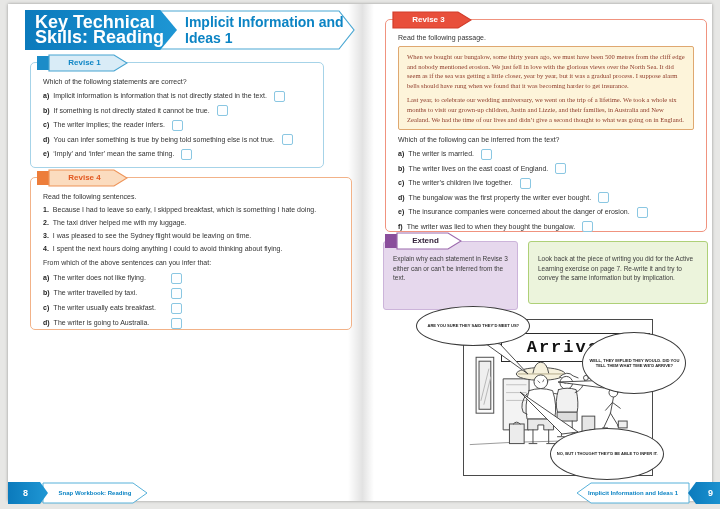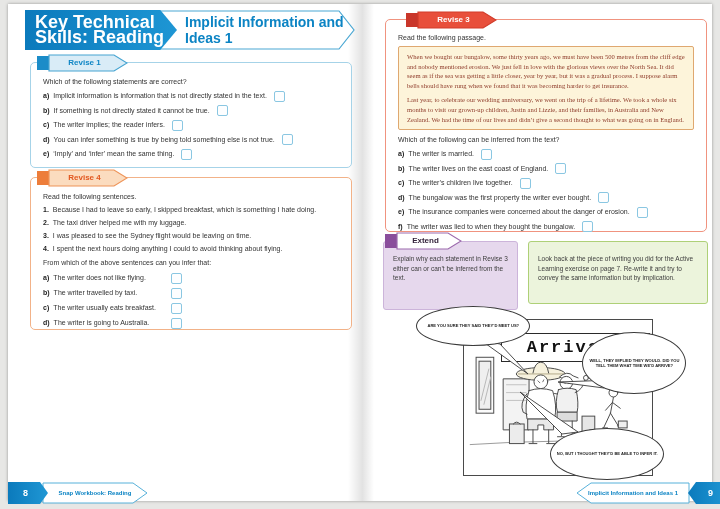--- a/index.html
+++ b/index.html
@@ -93,21 +93,21 @@
   <div class="hdr-kicker">
     <span>Key Technical Skills: Reading</span>
   </div>
   <div class="hdr-banner">
     <svg width="198" height="40" viewBox="0 0 198 40">
       <path d="M1,1 H182 L197,20 L182,39 H1 Z" fill="#ffffff" stroke="#4aa7d3" stroke-width="1.2"></path>
     </svg>
     <div class="ttl">Implicit Information and Ideas 1</div>
   </div>
 
-  <div class="box revise1" style="left:22px;top:58px;width:322px;height:106px;">
+  <div class="box revise1" style="left:22px;top:58px;width:294px;height:106px;">
     <div class="tab blue" style="left:6px;">
       <span class="tab-arrow"></span>
       <span class="tab-shape" style="width:80px;">
         <svg width="80" height="18" viewBox="0 0 80 18">
             <path d="M1,1 H66 L79,9 L66,17 H1 Z" stroke-width="1.2"></path>
           </svg>
         <span class="tab-label">Revise 1</span>
       </span>
     </div>
     <div class="content">
@@ -196,21 +196,21 @@
 
   <div class="foot-num left">8</div>
   <div class="foot-banner fb-left">
     <svg width="106" height="22" viewBox="0 0 106 22">
         <path d="M1,1 H91 L105,11 L91,21 H1 Z" fill="#ffffff" stroke="#57b1da"></path>
       </svg>
     <span class="lbl">Snap Workbook: Reading</span>
   </div>
 
   <div class="box revise3" style="left:377px;top:15px;width:322px;height:213px;">
-    <div class="tab red" style="left:20px;">
+    <div class="tab red" style="left:6px;flex-direction:column;">
       <span class="tab-arrow"></span>
       <span class="tab-shape" style="width:80px;">
         <svg width="80" height="18" viewBox="0 0 80 18">
             <path d="M1,1 H66 L79,9 L66,17 H1 Z" stroke-width="1.2"></path>
           </svg>
         <span class="tab-label">Revise 3</span>
       </span>
     </div>
     <div class="content" style="padding-top:11px;">
       <div class="intro">Read the following passage.</div>

